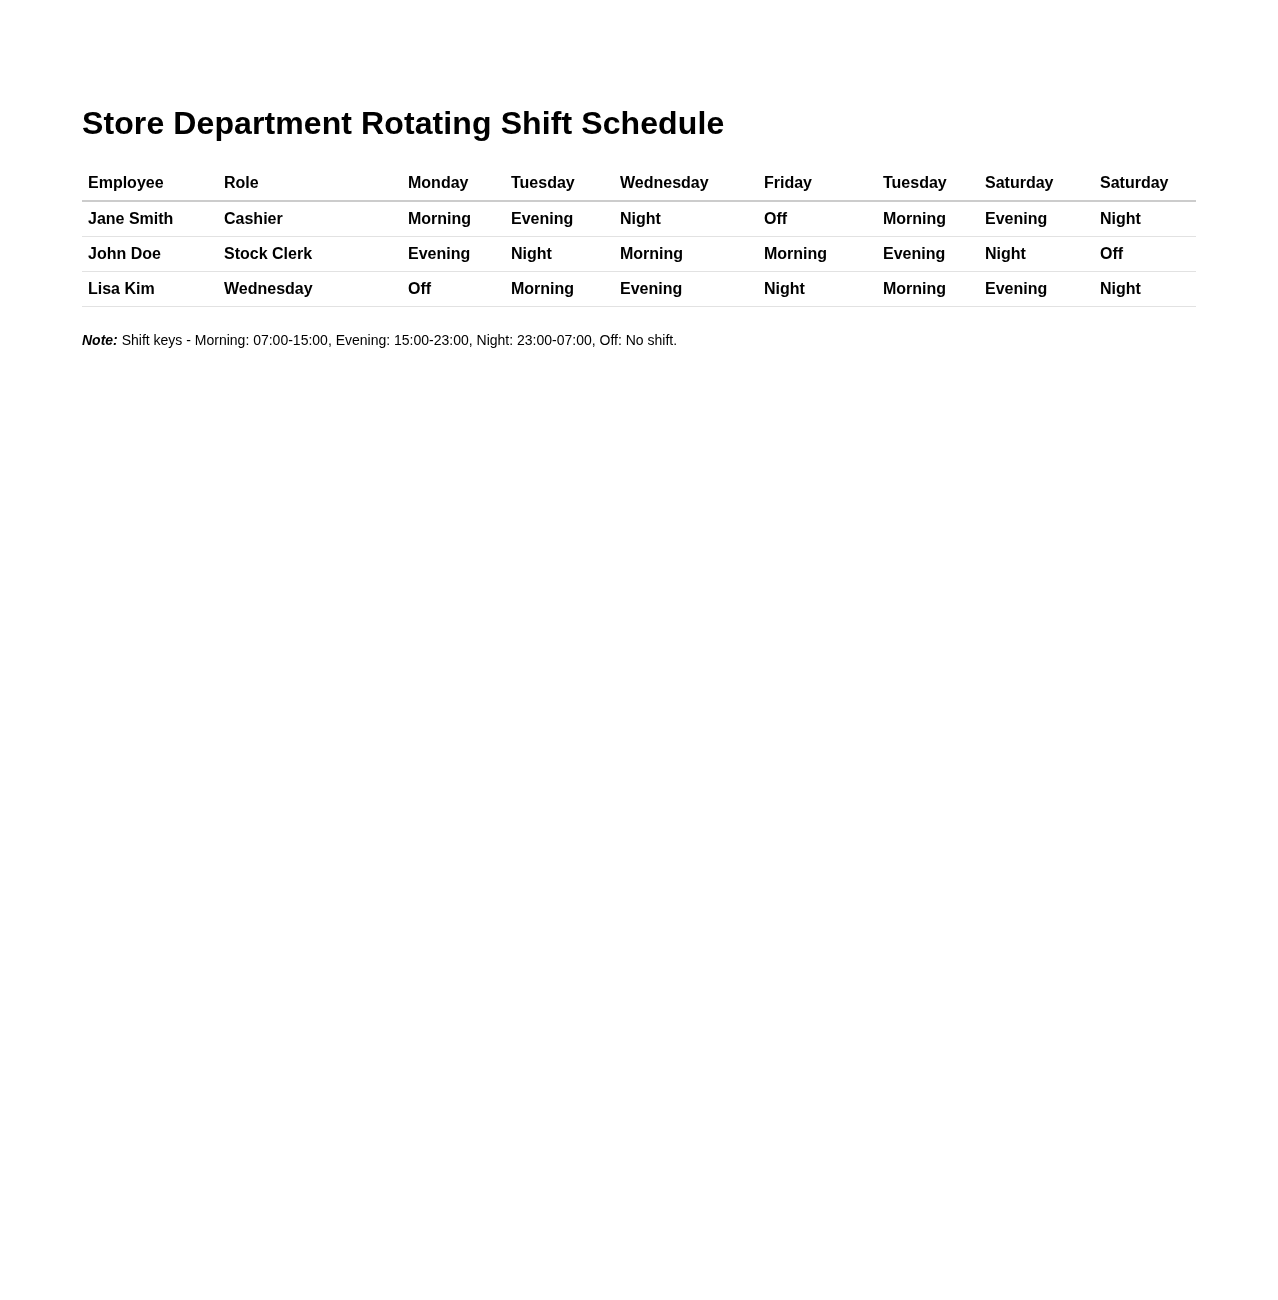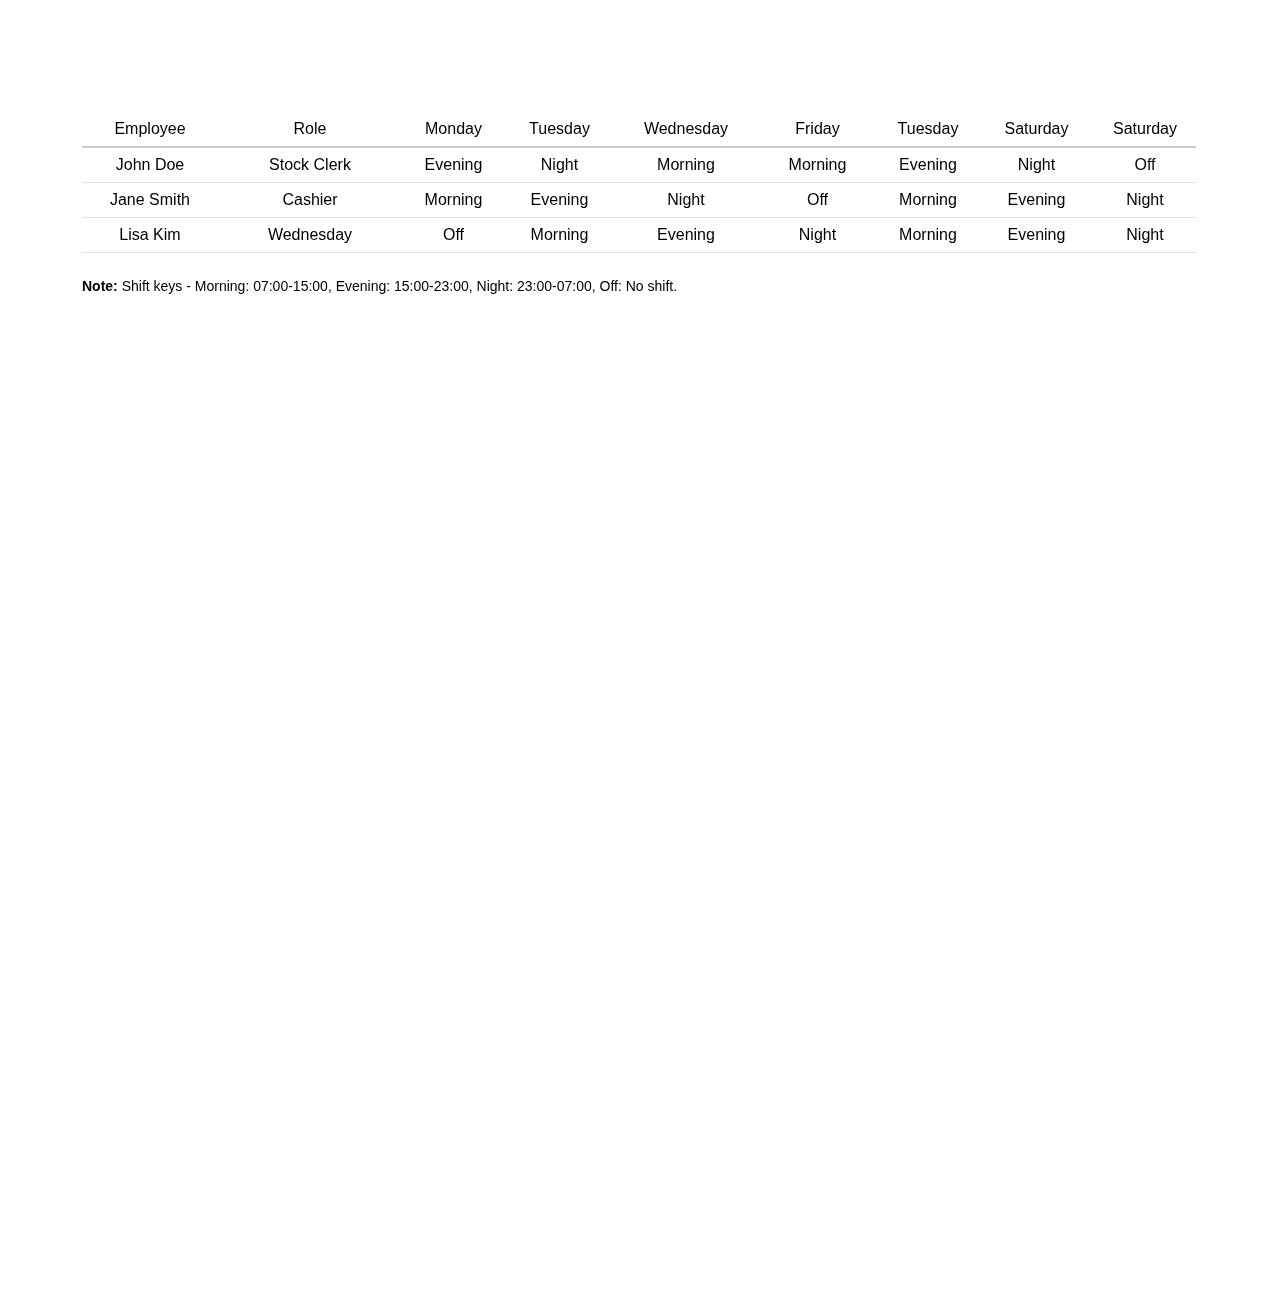--- a/index.html
+++ b/index.html
@@ -12,32 +12,33 @@
     h1 {
       margin: 0; font-size: 32px; font-weight: bold;
       line-height: 54px; letter-spacing: 0.1px;
     }
     table {
       margin-top: 16px;
       width: 1114px; border-collapse: collapse;
       font-size: 16px; table-layout: fixed;
     }
     th, td {
-      text-align: center; padding: 0 6px; font-weight: normal;
+      text-align: left; padding: 0 6px; font-weight: bold;
       height: 34px; white-space: nowrap;
     }
     thead th { border-bottom: 2px solid #cccccc; height: 34px; }
     tbody td { border-bottom: 1px solid #e2e2e2; }
     .note { margin-top: 24px; font-size: 14px; line-height: 18px; }
-    .note b { font-weight: bold; }
+    .note b { font-weight: bold; font-style: italic; }
   </style>
 </head>
 <body>
 
 <div class="page">
+  <h1>Store Department Rotating Shift Schedule</h1>
 
   <table>
     <colgroup>
       <col style="width:136px">
         <col style="width:184px">
         <col style="width:103px">
       <col style="width:109px">
         <col style="width:144px">
         <col style="width:119px">
       <col style="width:102px">
@@ -52,40 +53,40 @@
         <th>Tuesday</th>
         <th>Wednesday</th>
         <th>Friday</th>
         <th>Tuesday</th>
         <th>Saturday</th>
         <th>Saturday</th>
       </tr>
     </thead>
     <tbody>
       <tr>
+        <td>Jane Smith</td>
+        <td>Cashier</td>
+        <td>Morning</td>
+        <td>Evening</td>
+        <td>Night</td>
+        <td>Off</td>
+        <td>Morning</td>
+        <td>Evening</td>
+        <td>Night</td>
+      </tr>
+      <tr>
         <td>John Doe</td>
         <td>Stock Clerk</td>
         <td>Evening</td>
         <td>Night</td>
         <td>Morning</td>
         <td>Morning</td>
         <td>Evening</td>
         <td>Night</td>
         <td>Off</td>
-      </tr>
-      <tr>
-        <td>Jane Smith</td>
-        <td>Cashier</td>
-        <td>Morning</td>
-        <td>Evening</td>
-        <td>Night</td>
-        <td>Off</td>
-        <td>Morning</td>
-        <td>Evening</td>
-        <td>Night</td>
       </tr>
       <tr>
         <td>Lisa Kim</td>
         <td>Wednesday</td>
         <td>Off</td>
         <td>Morning</td>
         <td>Evening</td>
         <td>Night</td>
         <td>Morning</td>
         <td>Evening</td>

